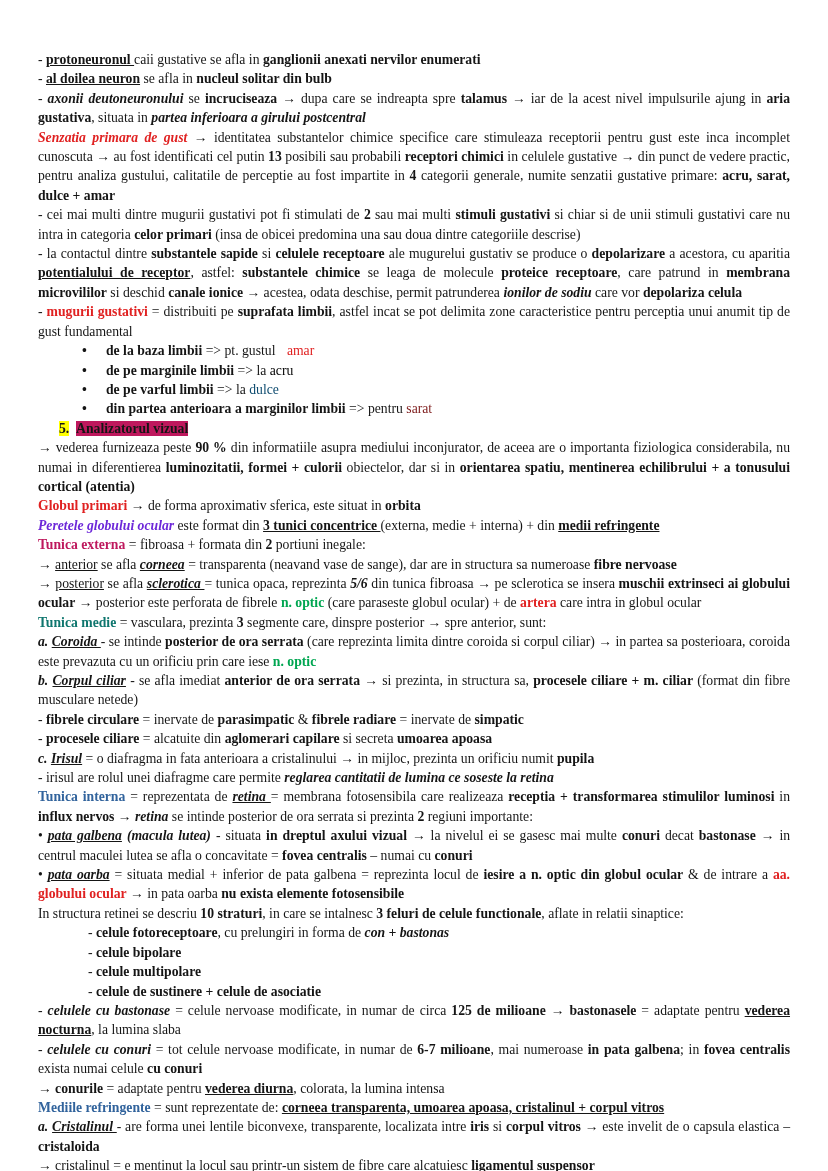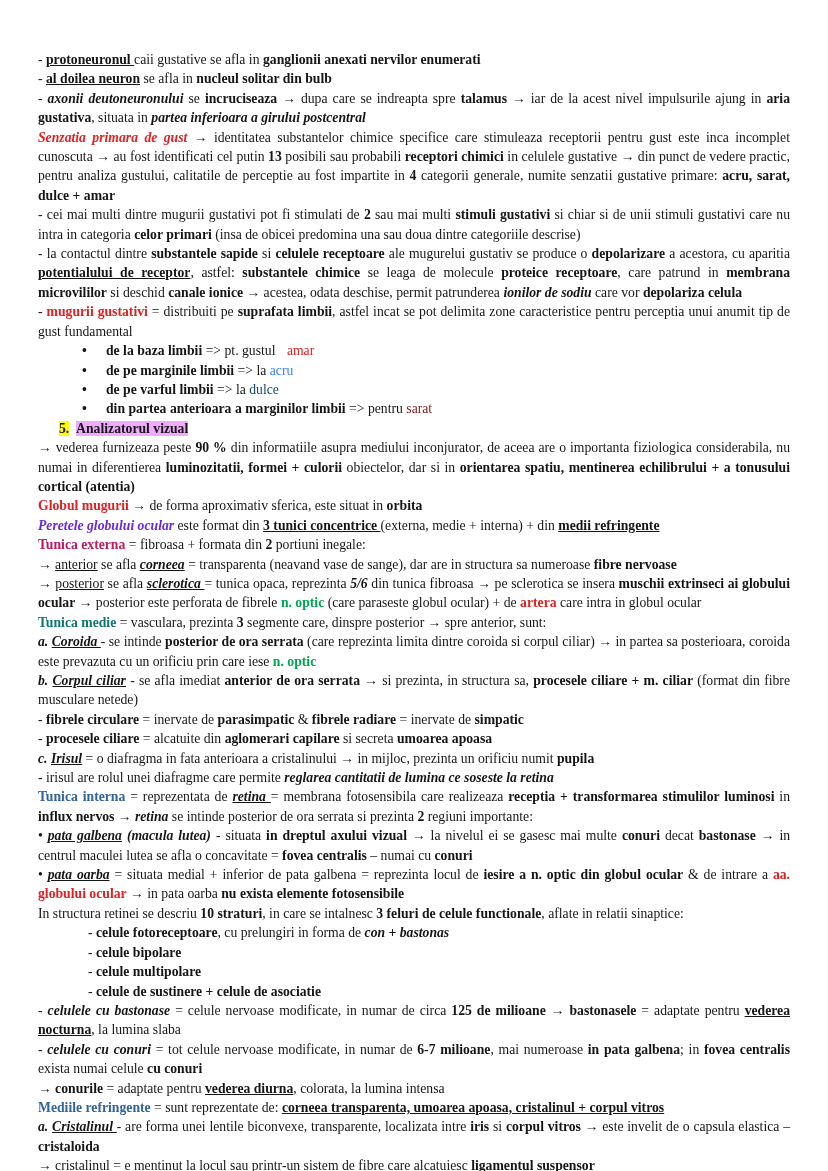--- a/index.html
+++ b/index.html
@@ -29,26 +29,26 @@
 <div class="page">
   <div class="doc">
       <div class="block p"><span>- </span><span class="b u">protoneuronul </span><span>caii gustative se afla in </span><span class="b">ganglionii anexati nervilor enumerati</span></div>
       <div class="block p"><span>- </span><span class="b u">al doilea neuron</span><span> se afla in </span><span class="b">nucleul solitar din bulb</span></div>
       <div class="block p"><span>- </span><span class="b i">axonii deutoneuronului</span><span> se </span><span class="b">incruciseaza</span><span> → dupa care se indreapta spre </span><span class="b">talamus</span><span> → iar de la acest nivel impulsurile ajung in </span><span class="b">aria gustativa</span><span>, situata in </span><span class="b i">partea inferioara a girului postcentral</span></div>
       <div class="block p"><span class="b i" style="color: rgb(224, 33, 33);">Senzatia primara de gust</span><span> → identitatea substantelor chimice specifice care stimuleaza receptorii pentru gust este inca incomplet cunoscuta → au fost identificati cel putin </span><span class="b">13</span><span> posibili sau probabili </span><span class="b">receptori chimici</span><span> in celulele gustative → din punct de vedere practic, pentru analiza gustului, calitatile de perceptie au fost impartite in </span><span class="b">4</span><span> categorii generale, numite senzatii gustative primare: </span><span class="b">acru, sarat, dulce + amar</span></div>
       <div class="block p"><span>- cei mai multi dintre mugurii gustativi pot fi stimulati de </span><span class="b">2</span><span> sau mai multi </span><span class="b">stimuli gustativi</span><span> si chiar si de unii stimuli gustativi care nu intra in categoria </span><span class="b">celor primari</span><span> (insa de obicei predomina una sau doua dintre categoriile descrise)</span></div>
       <div class="block p"><span>- la contactul dintre </span><span class="b">substantele sapide</span><span> si </span><span class="b">celulele receptoare</span><span> ale mugurelui gustativ se produce o </span><span class="b">depolarizare</span><span> a acestora, cu aparitia </span><span class="b u">potentialului de receptor</span><span>, astfel: </span><span class="b">substantele chimice</span><span> se leaga de molecule </span><span class="b">proteice receptoare</span><span>, care patrund in </span><span class="b">membrana microvililor</span><span> si deschid </span><span class="b">canale ionice</span><span> → acestea, odata deschise, permit patrunderea </span><span class="b i">ionilor de sodiu</span><span> care vor </span><span class="b">depolariza celula</span></div>
       <div class="block p"><span>- </span><span class="b" style="color: rgb(224, 33, 33);">mugurii gustativi</span><span> = distribuiti pe </span><span class="b">suprafata limbii</span><span>, astfel incat se pot delimita zone caracteristice pentru perceptia unui anumit tip de gust fundamental</span></div>
       <div class="block bullet"><span class="marker b">•</span><span class="b">de la baza limbii</span><span> =&gt; pt. gustul </span><span style="color: rgb(224, 33, 33); margin-left: 8px;">amar</span></div>
-      <div class="block bullet"><span class="marker b">•</span><span class="b">de pe marginile limbii</span><span> =&gt; la </span><span style="color: #3b82f6;">acru</span></div>
+      <div class="block bullet"><span class="marker b">•</span><span class="b">de pe marginile limbii</span><span> =&gt; la </span><span style="color: #000000;">acru</span></div>
       <div class="block bullet"><span class="marker b">•</span><span class="b">de pe varful limbii</span><span> =&gt; la </span><span style="color: #0c4a6e;">dulce</span></div>
       <div class="block bullet"><span class="marker b">•</span><span class="b">din partea anterioara a marginilor limbii</span><span> =&gt; pentru </span><span style="color: #7f1d1d;">sarat</span></div>
-      <div class="block heading"><span class="b" style="background-color: rgb(255, 255, 0);">5.</span><span>&nbsp;&nbsp;</span><span class="b" style="background-color: #f0abfc;">Analizatorul vizual</span></div>
+      <div class="block heading"><span class="b" style="background-color: rgb(255, 255, 0);">5.</span><span>&nbsp;&nbsp;</span><span class="b" style="background-color: #be185d;">Analizatorul vizual</span></div>
       <div class="block p"><span>→ vederea furnizeaza peste </span><span class="b">90 %</span><span> din informatiile asupra mediului inconjurator, de aceea are o importanta fiziologica considerabila, nu numai in diferentierea </span><span class="b">luminozitatii, formei + culorii</span><span> obiectelor, dar si in </span><span class="b">orientarea spatiu, mentinerea echilibrului + a tonusului cortical (atentia)</span></div>
-      <div class="block p"><span class="b" style="color: rgb(224, 33, 33);">Globul mugurii</span><span> → de forma aproximativ sferica, este situat in </span><span class="b">orbita</span></div>
+      <div class="block p"><span class="b" style="color: rgb(224, 33, 33);">Globul primari</span><span> → de forma aproximativ sferica, este situat in </span><span class="b">orbita</span></div>
       <div class="block p"><span class="b i" style="color: #6d28d9;">Peretele globului ocular</span><span> este format din </span><span class="b u">3 tunici concentrice </span><span>(externa, medie + interna) + din </span><span class="b u">medii refringente</span></div>
       <div class="block p"><span class="b" style="color: #be185d;">Tunica externa</span><span> = fibroasa + formata din </span><span class="b">2</span><span> portiuni inegale:</span></div>
       <div class="block p"><span>→ </span><span class="u">anterior</span><span> se afla </span><span class="b i u">corneea</span><span> = transparenta (neavand vase de sange), dar are in structura sa numeroase </span><span class="b">fibre nervoase</span></div>
       <div class="block p"><span>→ </span><span class="u">posterior</span><span> se afla </span><span class="b i u">sclerotica </span><span>= tunica opaca, reprezinta </span><span class="b i">5/6</span><span> din tunica fibroasa → pe sclerotica se insera </span><span class="b">muschii extrinseci ai globului ocular</span><span> → posterior este perforata de fibrele </span><span class="b" style="color: rgb(0, 166, 81);">n. optic</span><span> (care paraseste globul ocular) + de </span><span class="b" style="color: rgb(224, 33, 33);">artera</span><span> care intra in globul ocular</span></div>
       <div class="block p"><span class="b" style="color: #0f766e;">Tunica medie</span><span> = vasculara, prezinta </span><span class="b">3</span><span> segmente care, dinspre posterior → spre anterior, sunt:</span></div>
       <div class="block p"><span class="b i">a. </span><span class="b i u">Coroida </span><span>- se intinde </span><span class="b">posterior de ora serrata</span><span> (care reprezinta limita dintre coroida si corpul ciliar) → in partea sa posterioara, coroida este prevazuta cu un orificiu prin care iese </span><span class="b" style="color: rgb(0, 166, 81);">n. optic</span></div>
       <div class="block p"><span class="b i">b. </span><span class="b i u">Corpul ciliar</span><span> - se afla imediat </span><span class="b">anterior de ora serrata</span><span> → si prezinta, in structura sa, </span><span class="b">procesele ciliare + m. ciliar</span><span> (format din fibre musculare netede)</span></div>
       <div class="block p"><span>- </span><span class="b">fibrele circulare</span><span> = inervate de </span><span class="b">parasimpatic</span><span> &amp; </span><span class="b">fibrele radiare</span><span> = inervate de </span><span class="b">simpatic</span></div>
       <div class="block p"><span>- </span><span class="b">procesele ciliare</span><span> = alcatuite din </span><span class="b">aglomerari capilare</span><span> si secreta </span><span class="b">umoarea apoasa</span></div>
       <div class="block p"><span class="b i">c. </span><span class="b i u">Irisul</span><span> = o diafragma in fata anterioara a cristalinului → in mijloc, prezinta un orificiu numit </span><span class="b">pupila</span></div>

